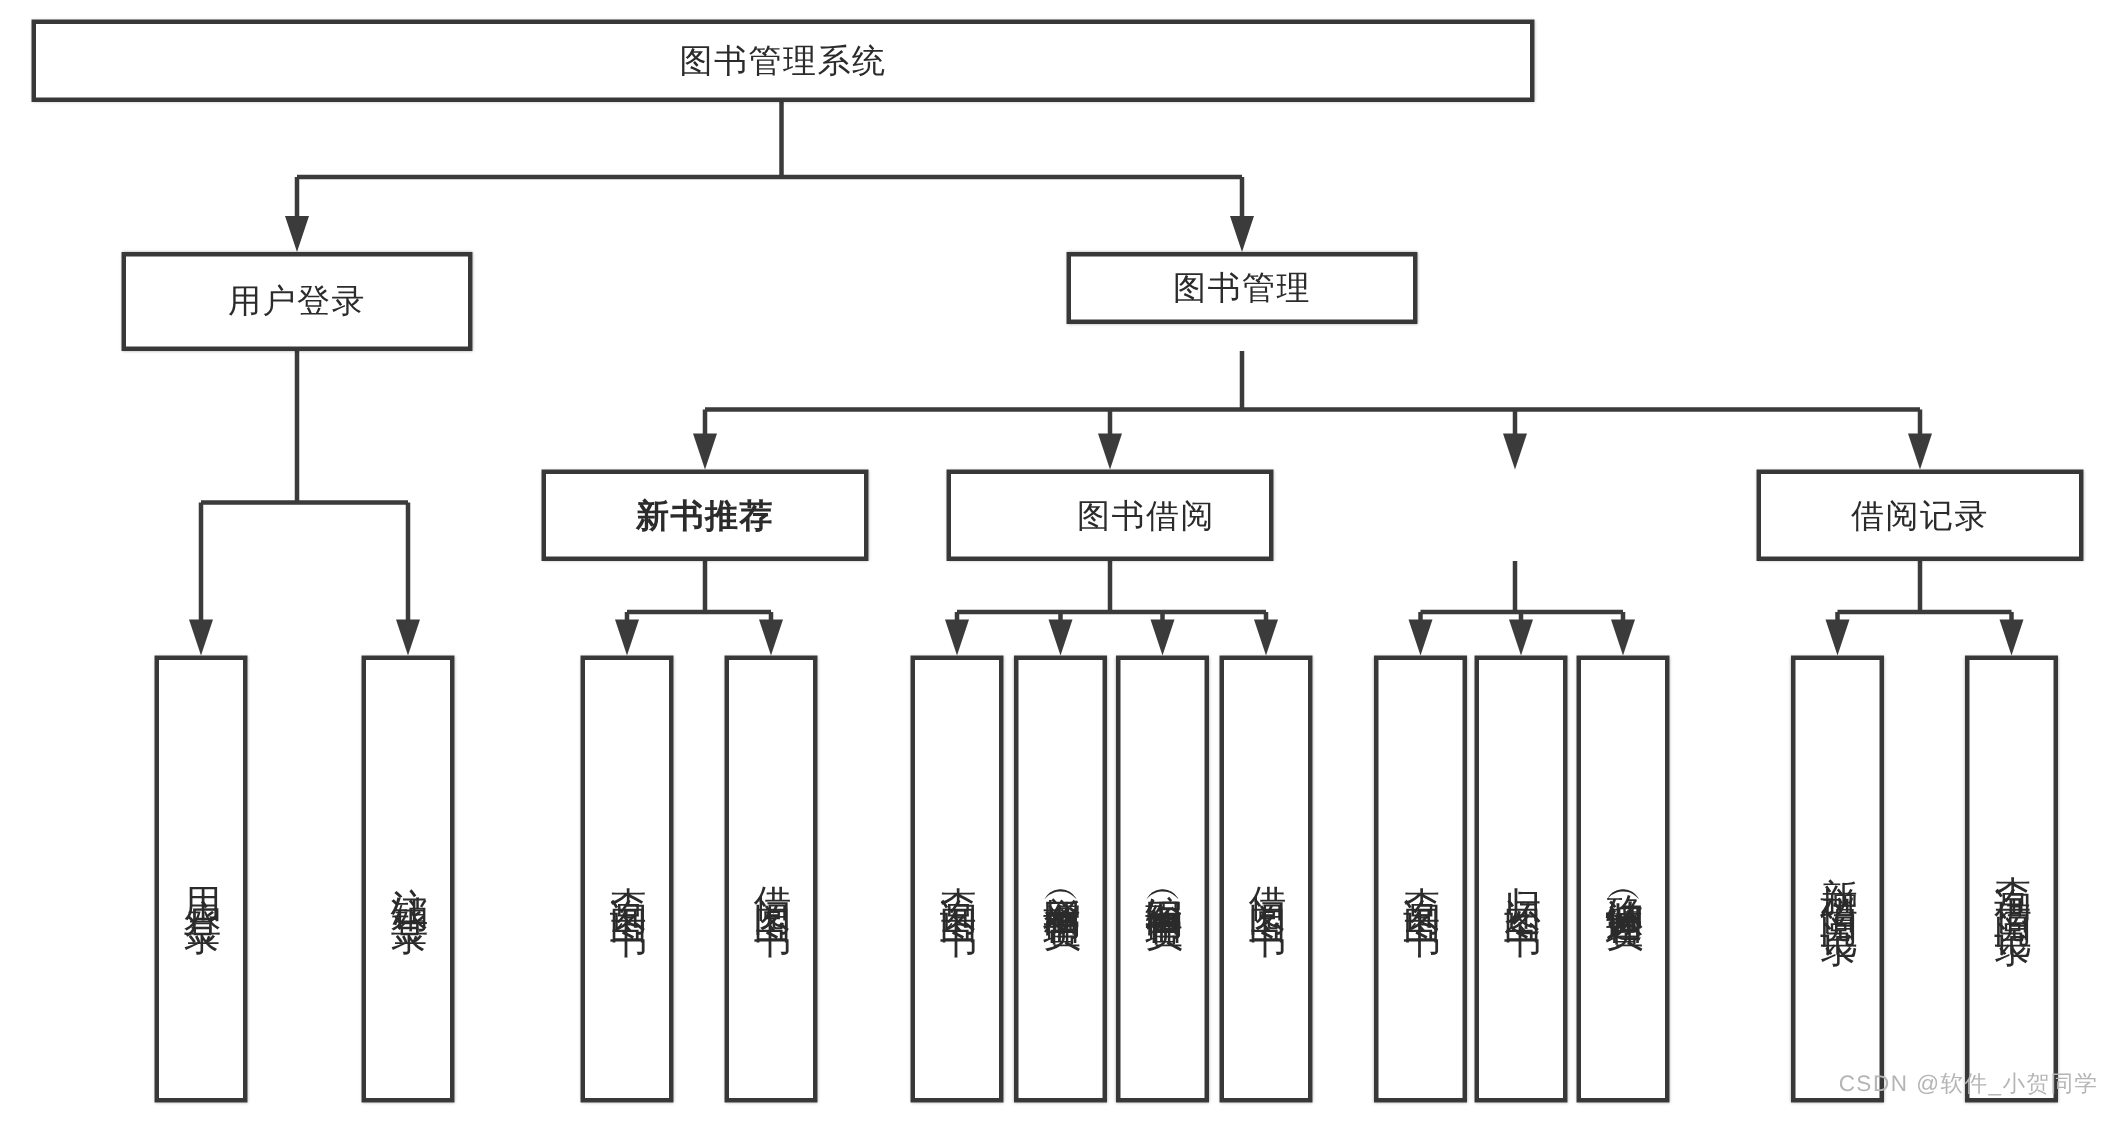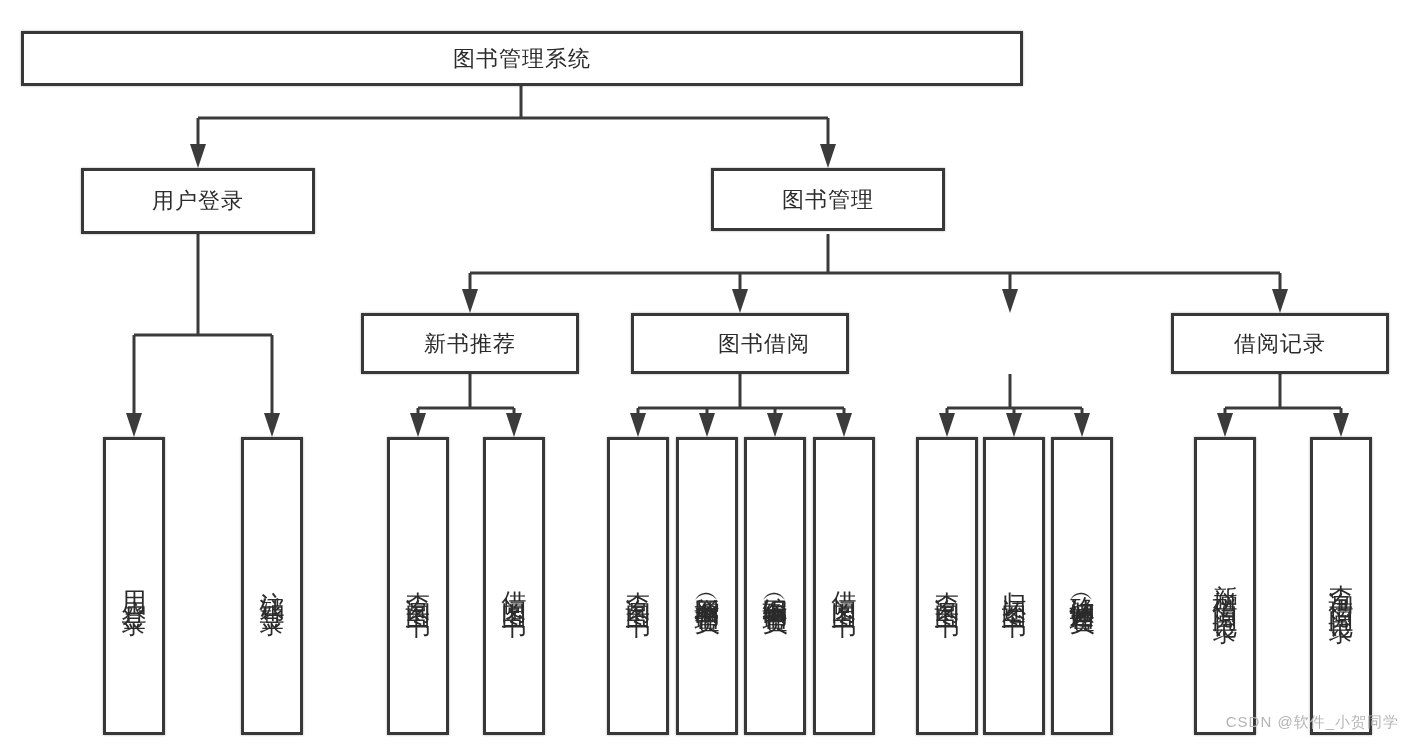--- a/index.html
+++ b/index.html
@@ -23,24 +23,24 @@
     box-sizing:border-box;
     background:#fff;
     border:3px solid var(--box-border);
     box-shadow:0 0 2px rgba(0,0,0,.35);
     display:flex;align-items:center;justify-content:center;
     color:var(--text);
   }
   .node .label{white-space:nowrap;}
   .h-node .label{font-size:22px;letter-spacing:1px;}
   
-  .n-root        {left:21px;  top:13px;  width:1002px; height:55px;margin-top:18px;}
+  .n-root        {left:21px;  top:13px;  width:1002px; height:55px;}
   .n-user-login  {left:81px;  top:168px; width:234px;  height:66px;}
-  .n-book-mgmt   {left:711px; top:168px; width:234px;  height:63px;}
-  .n-new-book    {left:361px; top:313px; width:218px;  height:61px;}
+  .n-book-mgmt   {left:711px; top:168px; width:234px;  height:48px;}
+  .n-new-book    {left:361px; top:313px; width:218px;  height:61px;font-weight:bold;}
   .n-book-borrow {left:631px; top:313px; width:218px;  height:61px;padding-left:48px;}
   .n-cur-borrow  {left:901px; top:313px; width:218px;  height:61px;}
   .n-borrow-rec  {left:1171px;top:313px; width:218px;  height:61px;}
   
   .leaf{top:437px;width:62px;height:298px;}
   .leaf .label{
     writing-mode:vertical-rl;
     text-orientation:mixed;
     font-size:25px;
     letter-spacing:0.3em;

